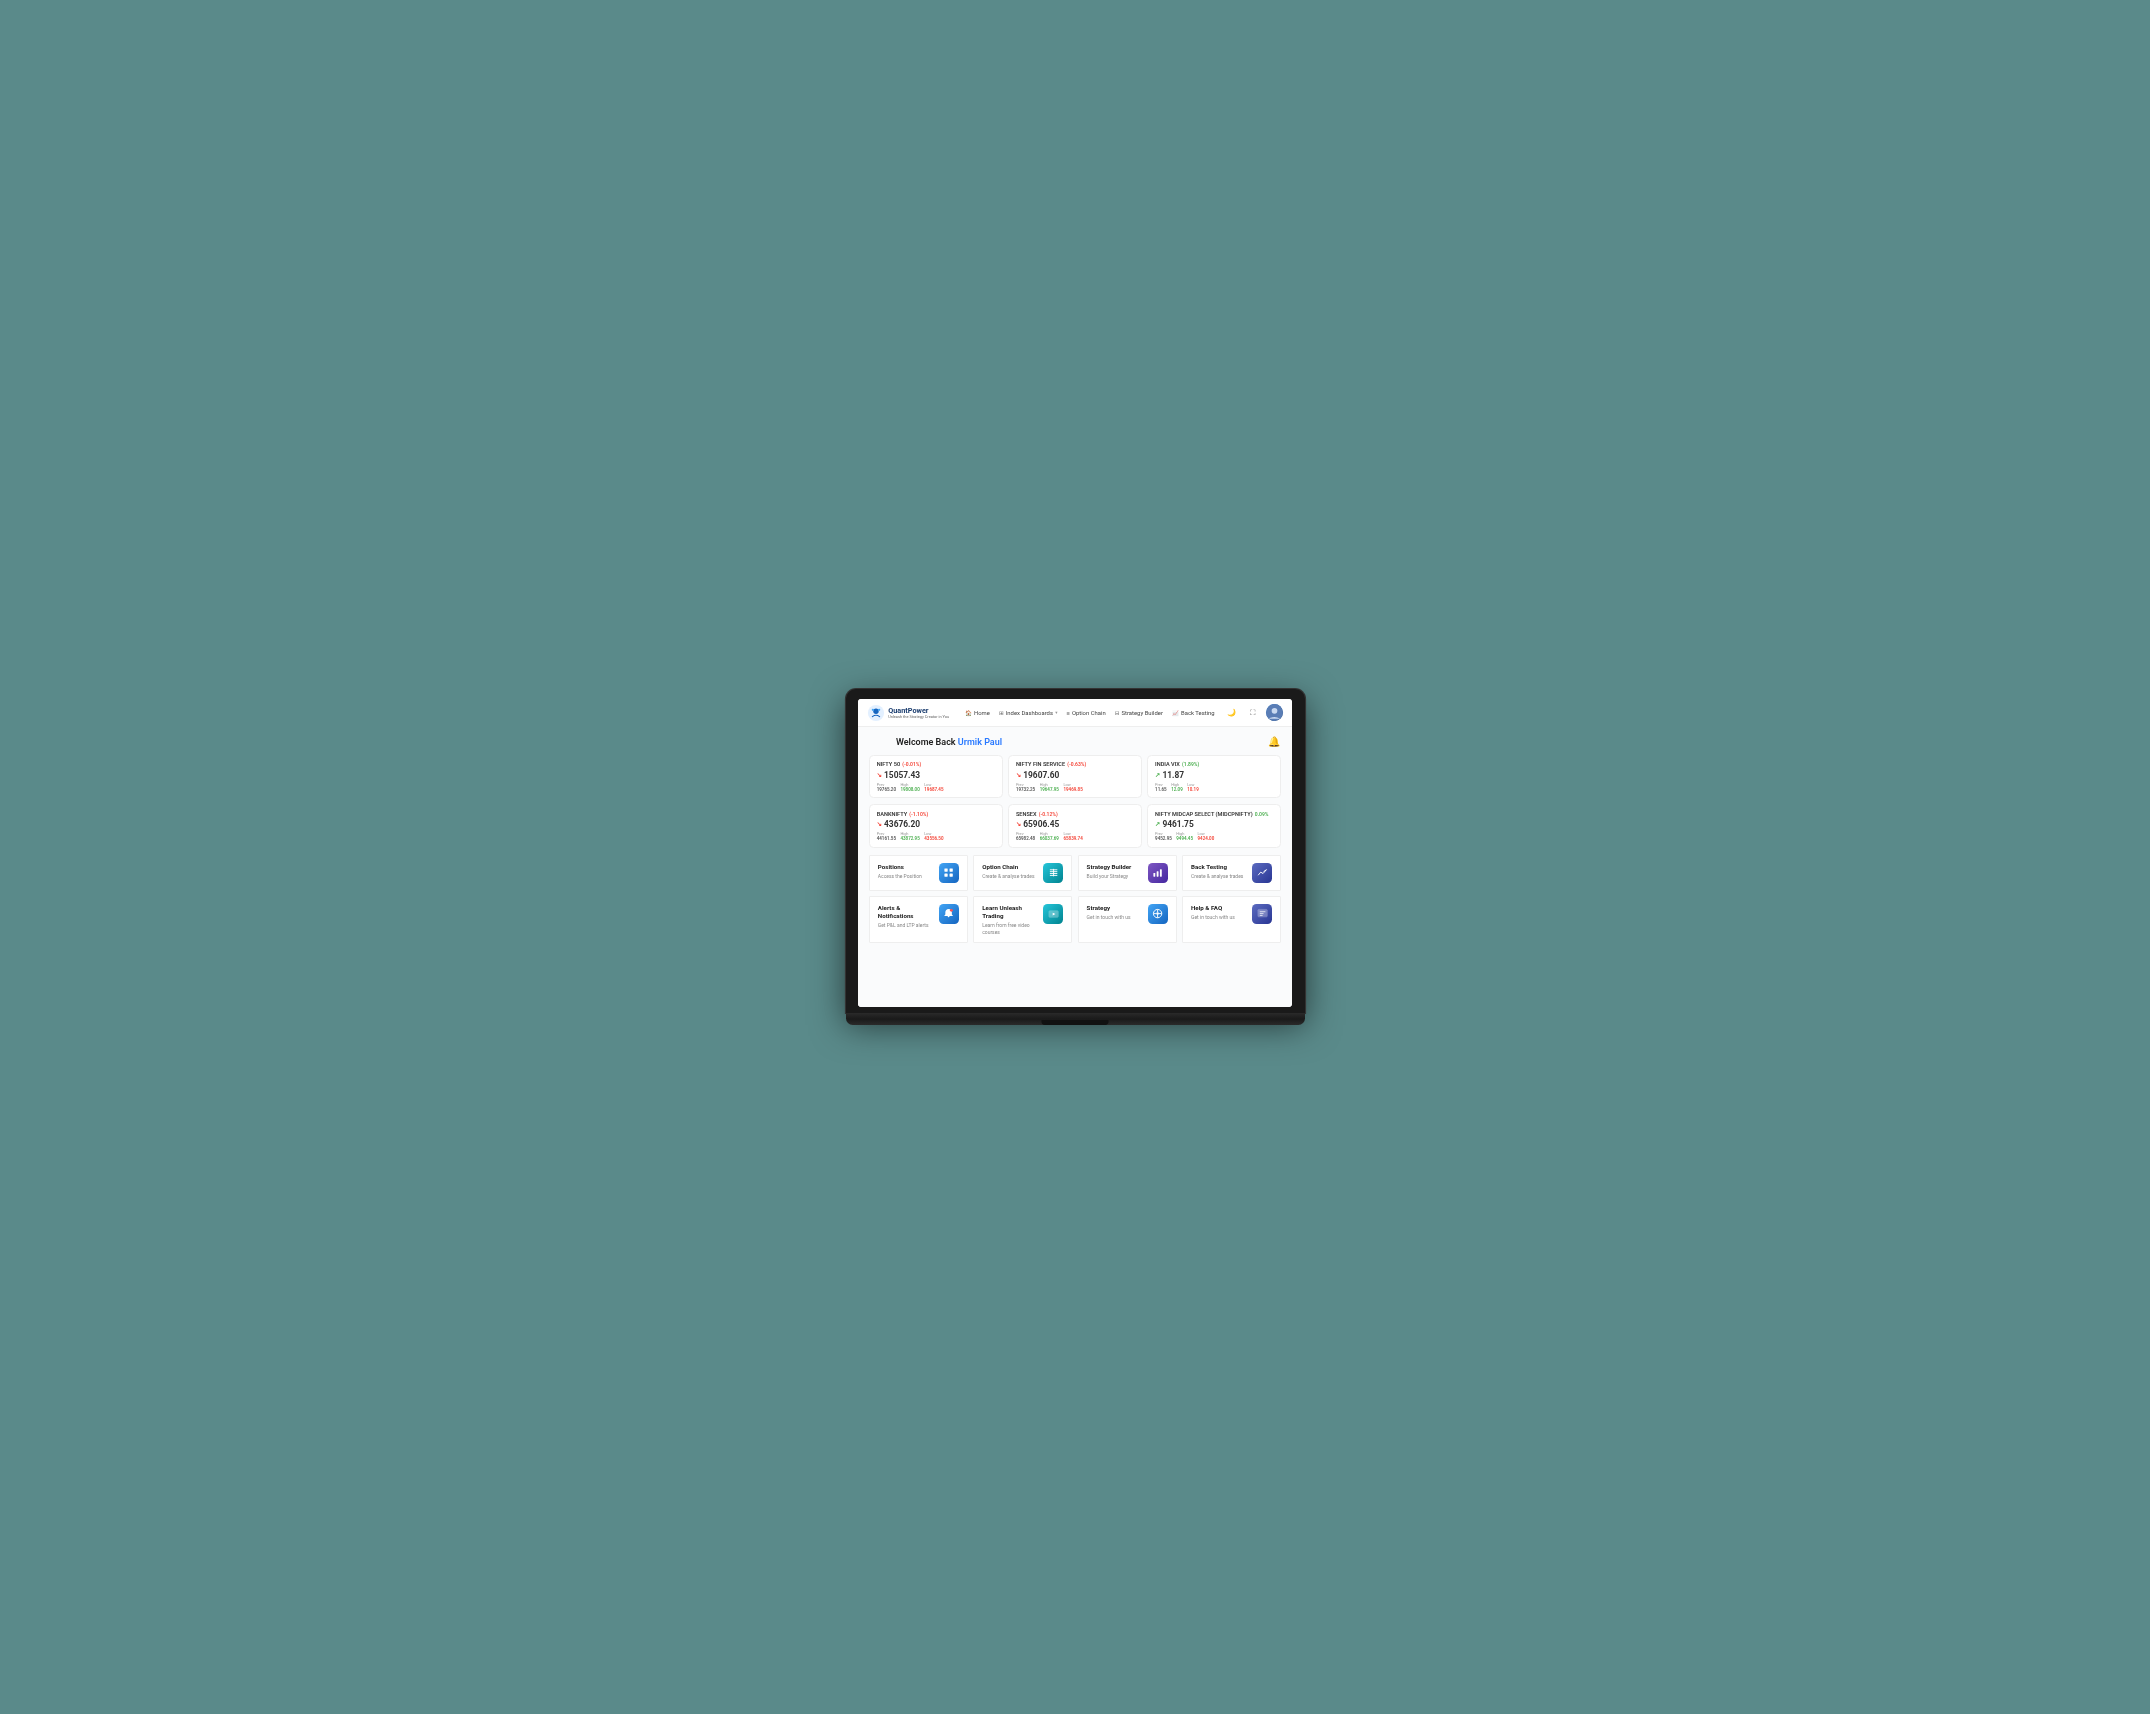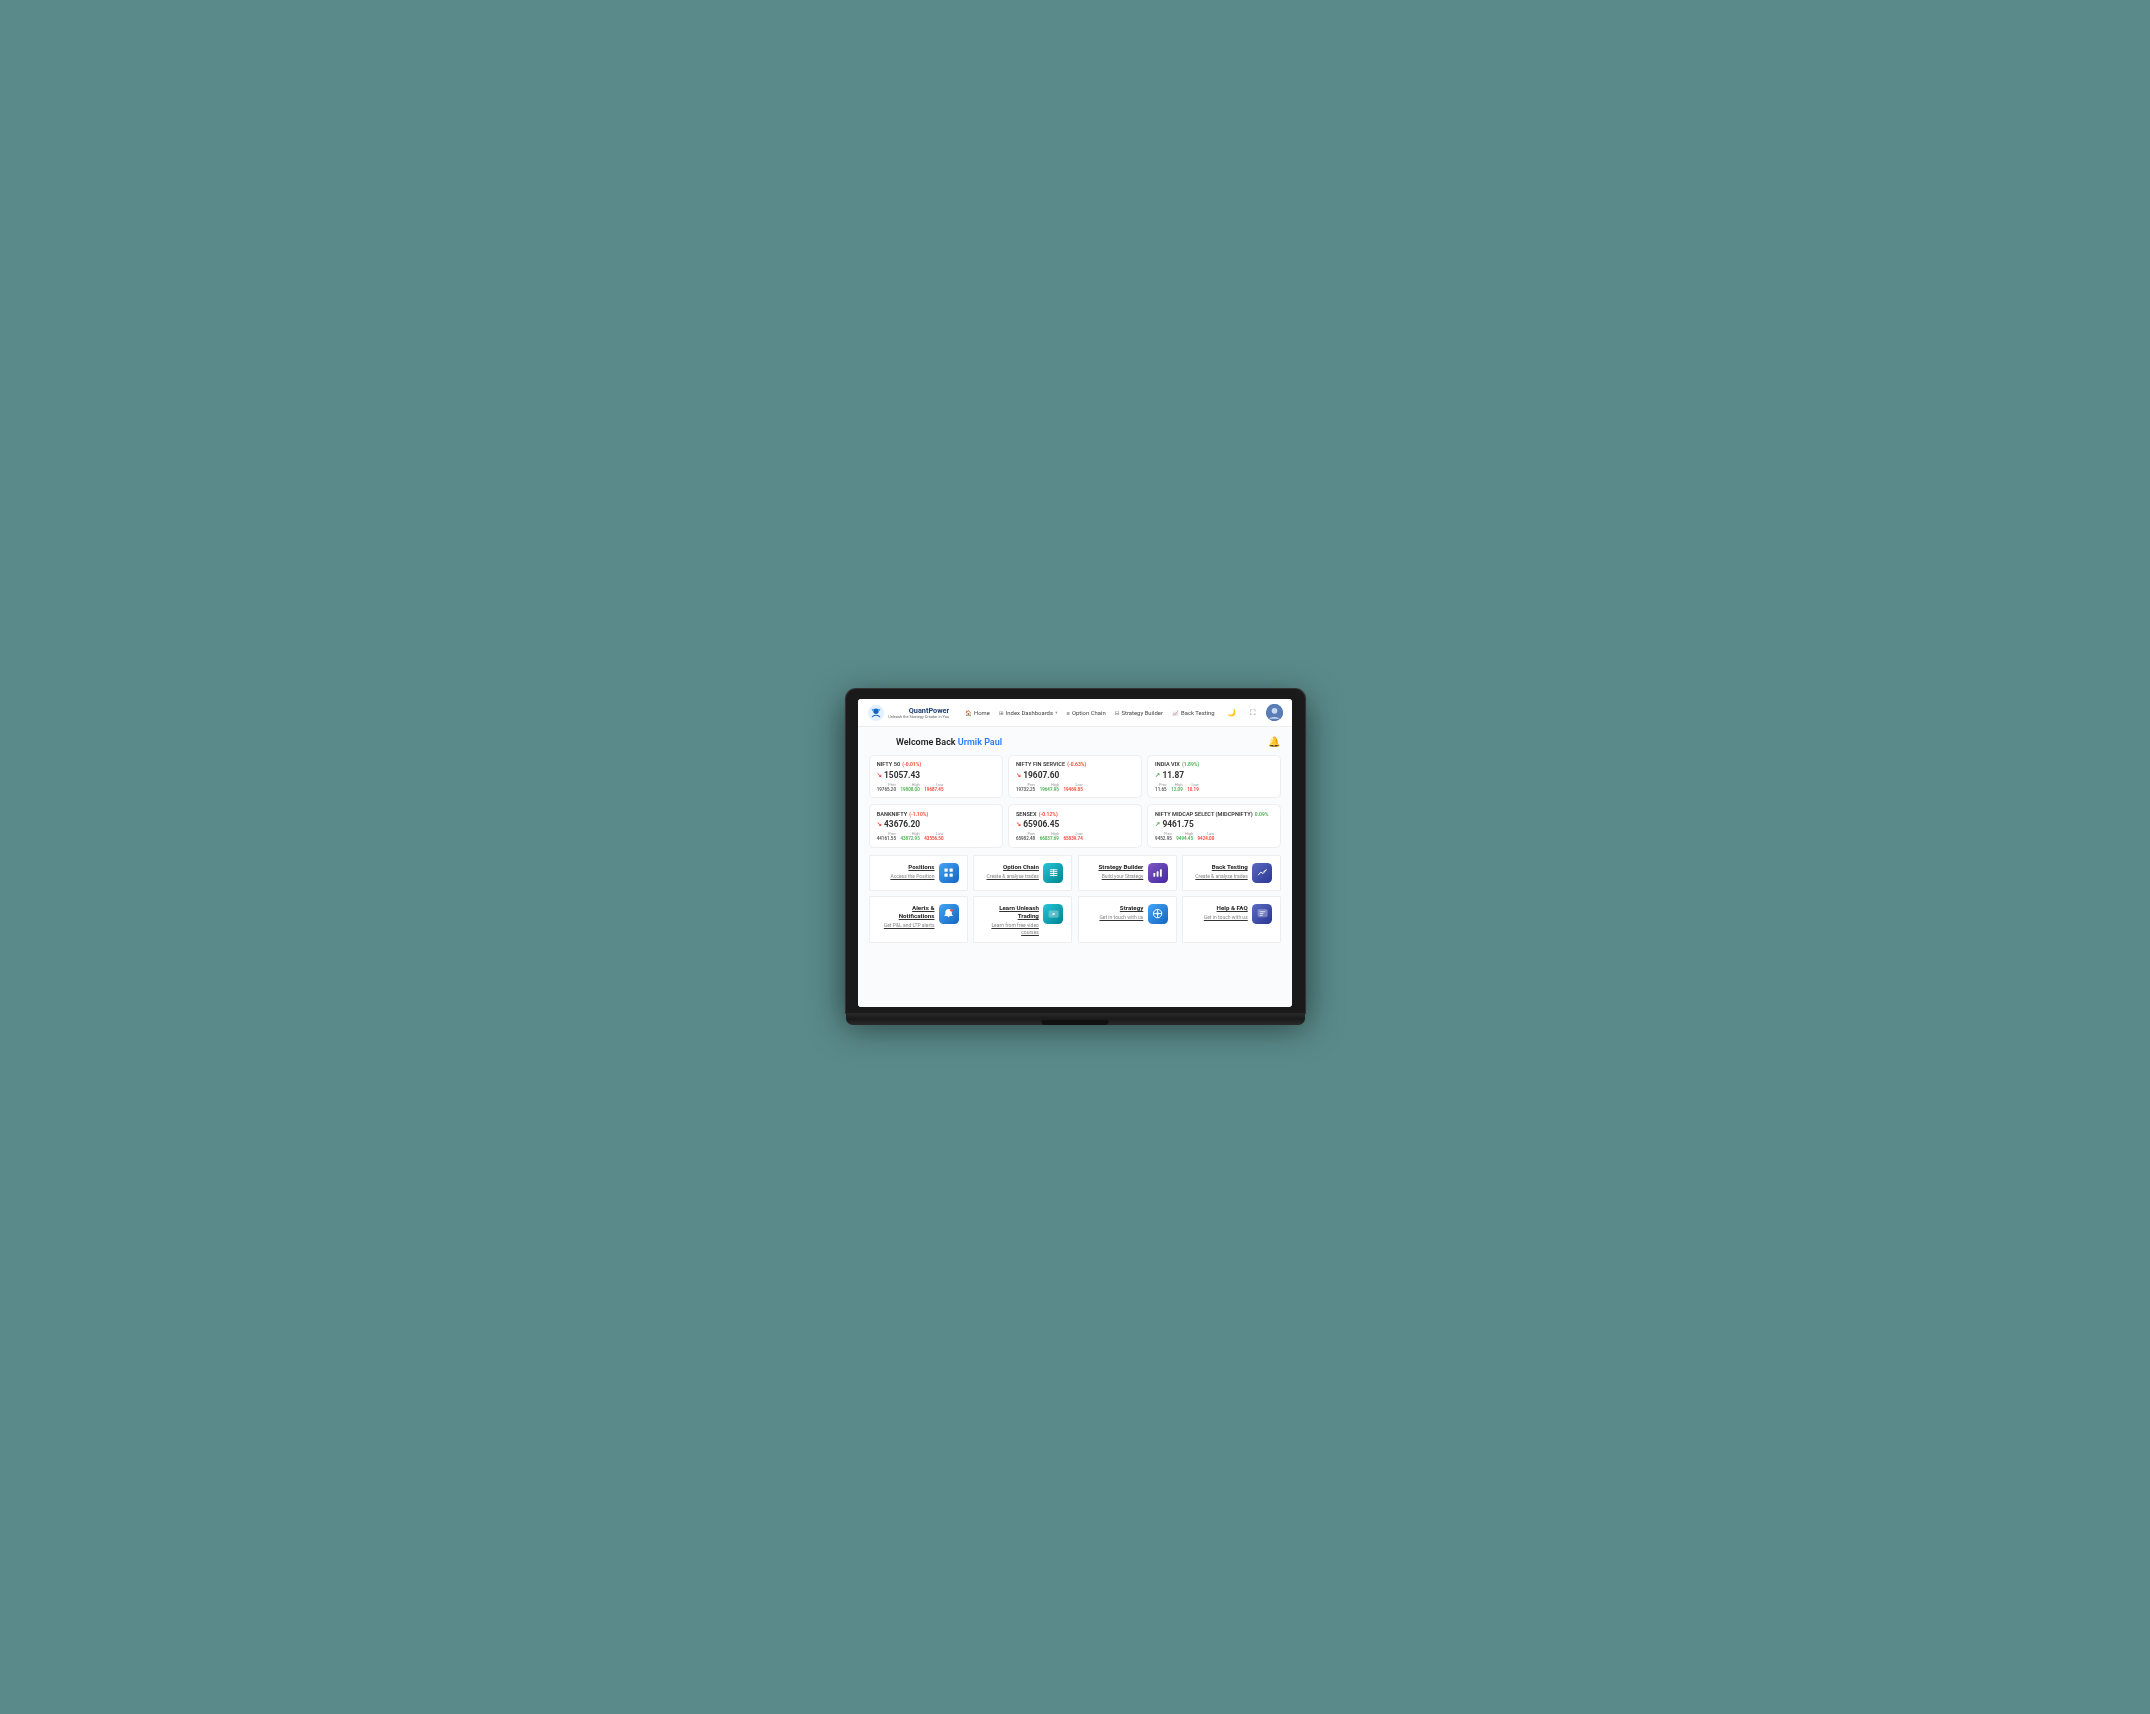--- a/index.html
+++ b/index.html
@@ -16,21 +16,20 @@
       position: relative;
       width: 459px;
       margin: 22.4px auto;
     }
 
     .laptop-screen-bezel {
       background: #1a1a1a;
       border-radius: 10px 10px 0 0;
       padding: 10px 12.3px 5.6px 12.3px;
       box-shadow: 0 0 0 1.1px #333, 0 11.2px 34px rgba(0,0,0,0.6);
-      text-align: right;
     }
 
     .laptop-screen {
       background: #fff;
       border-radius: 3.4px;
       overflow: hidden;
       width: 100%;
     }
 
     .laptop-base {
@@ -245,21 +244,20 @@
     .feature-card {
       background: #fff;
       border: 0.6px solid #eee;
       border-radius: 1px;
       padding: 6.7px 7.8px;
       display: flex;
       align-items: flex-start;
       justify-content: space-between;
       cursor: pointer;
       transition: box-shadow 0.2s;
-      text-decoration: underline;
     }
     .feature-info { flex: 1; }
     .feature-title {
       font-size: 6.2px;
       font-weight: 700;
       color: #222;
       margin-bottom: 1.7px;
     }
     .feature-desc {
       font-size: 5px;

